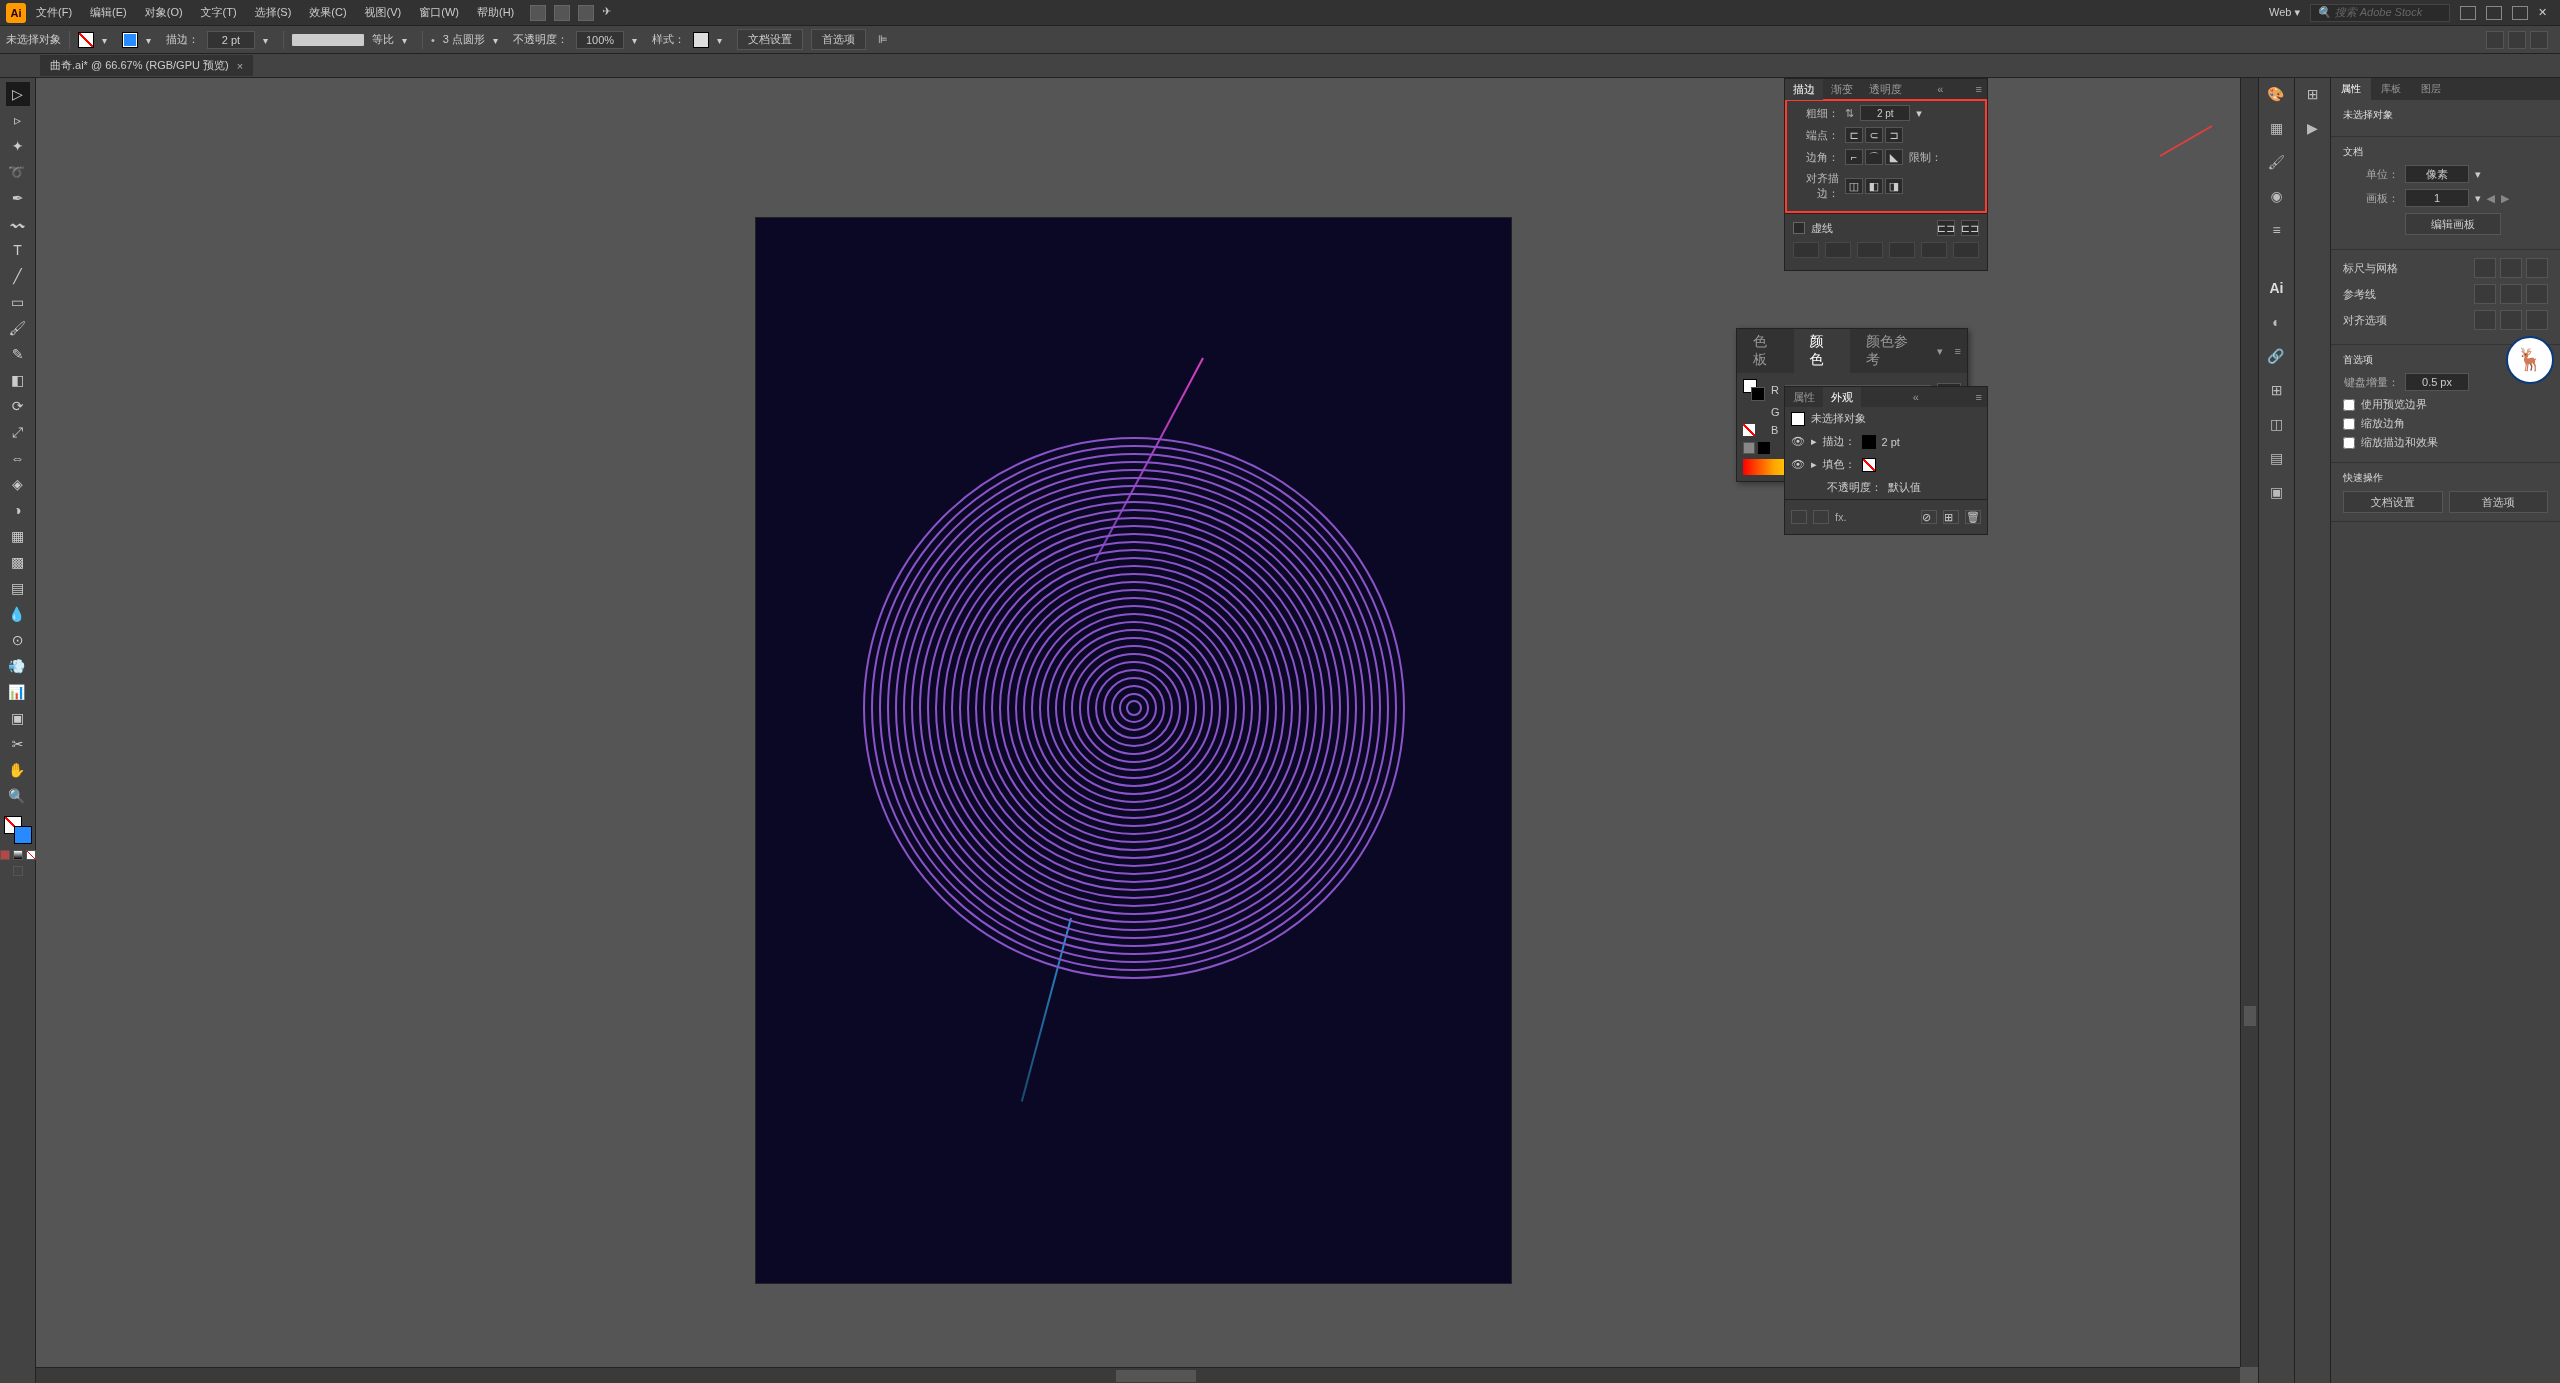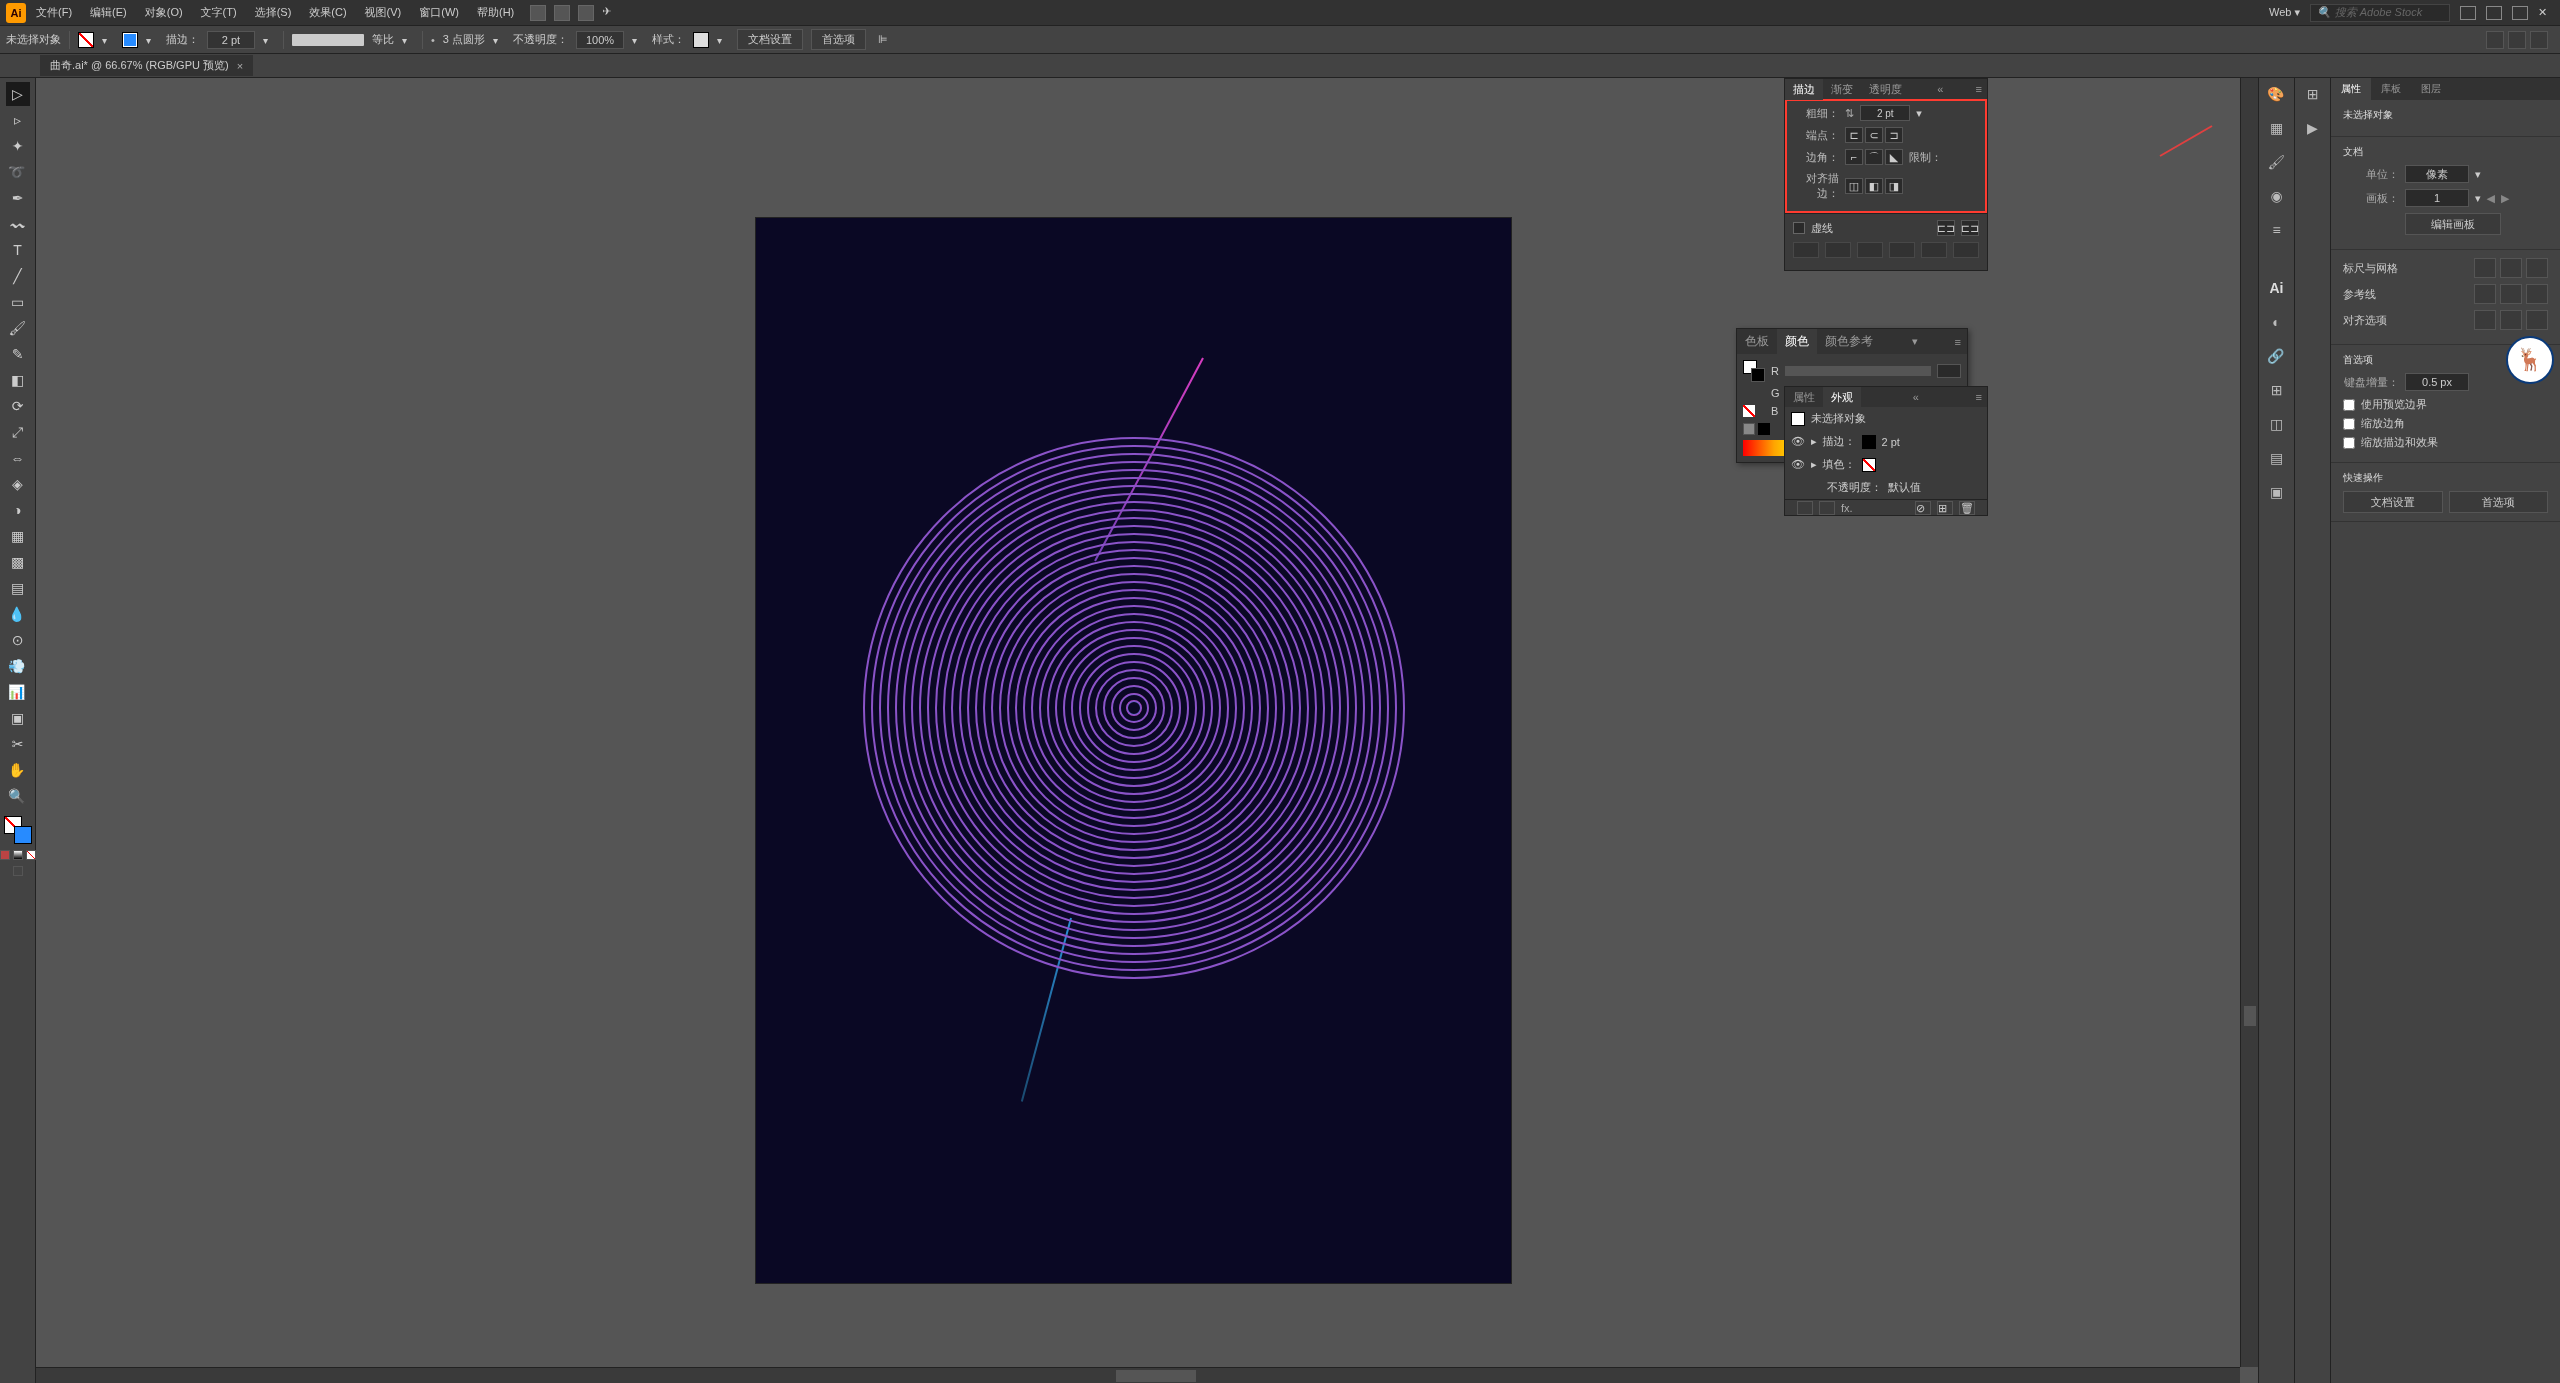--- a/index.html
+++ b/index.html
@@ -57,21 +57,21 @@
 .diag-line1 { position:absolute; left:446px; top:140px; width:2px; height:230px; background: linear-gradient(180deg, #d63cc0, #7340b8); transform: rotate(28deg); transform-origin: top;}
 .diag-line2 { position:absolute; left:314px; top:700px; width:2px; height:190px; background: linear-gradient(180deg, #2a8fd6, #1a4a70); transform: rotate(15deg); transform-origin: top;}
 .scrollbar-bottom { position:absolute; bottom:0; left:0; right:18px; height:16px; background:#3a3a3a; border-top:1px solid #222; display:flex; align-items:center;}
 .scrollbar-bottom .thumb { position:absolute; left:49%; width:80px; height:12px; background:#555;}
 .scrollbar-right { position:absolute; right:0; top:0; bottom:16px; width:18px; background:#3a3a3a; border-left:1px solid #222;}
 .scrollbar-right .thumb { position:absolute; top:72%; width:12px; left:3px; height:20px; background:#555;}
 
 
 .float-panel { position: absolute; left: 1700px; top: 250px; width: 232px; background: #3b3b3b; border: 1px solid #222; box-shadow: 2px 2px 6px rgba(0,0,0,.4);}
 .float-panel .tabs { display:flex; background:#323232; align-items:center;}
-.float-panel .tab { padding:4px 8px; color:#999; font-size:12px;}
+.float-panel .tab { padding:4px 16px; color:#999; font-size:14px;}
 .float-panel .tab.active { background:#3b3b3b; color:#fff;}
 .float-panel .tabs .mini { margin-left:auto; padding:0 6px; color:#999;}
 .float-panel .body { padding:6px; }
 .float-panel .row { display:flex; align-items:center; gap:6px; margin-bottom:4px;}
 .float-panel .slider { flex:1; height:10px; background:#555;}
 .float-panel .val { width:24px; height:14px; background:#2a2a2a; border:1px solid #555; font-size:9px; display:flex; align-items:center; justify-content:center;}
 .float-panel .col-swatch-pair { width:22px; height:22px; position:relative;}
 .float-panel .col-swatch-pair .a { position:absolute; top:0; left:0; width:14px; height:14px; background:#fff; border:1px solid #000;}
 .float-panel .col-swatch-pair .b { position:absolute; bottom:0; right:0; width:14px; height:14px; background:#000; border:1px solid #555;}
 .float-panel .mini-row { display:flex; gap:4px; align-items:center;}
@@ -105,21 +105,21 @@
 .red-highlight { box-shadow: 0 0 0 2px #ff3b30 inset; }
 
 
 .appearance-group { position:absolute; right:270px; top: 308px; width:204px;}
 .appearance-group .list-row { display:flex; align-items:center; gap:6px; padding:4px 6px;}
 .appearance-group .eye { width:14px; text-align:center;}
 .appearance-group .sw { width:14px; height:14px; border:1px solid #000;}
 .appearance-group .sw.white { background:#fff;}
 .appearance-group .sw.none { background: linear-gradient(45deg, #fff 45%, red 45%, red 55%, #fff 55%);}
 .appearance-group .sw.black { background:#000;}
-.appearance-group .foot { height:16px; border-top:1px solid #222; display:flex; align-items:center; gap:6px; padding:0 12px;}
+.appearance-group .foot { height:35px; border-top:1px solid #222; display:flex; align-items:center; gap:6px; padding:0 6px;}
 .appearance-group .foot .fic { width:16px; height:14px; border:1px solid #555;}
 
 
 .props { flex:1; display:flex; flex-direction:column; padding:0 0 0 0;}
 .props .tabs { display:flex; background:#323232; height:22px; align-items:center;}
 .props .tab { padding:4px 10px; color:#999; font-size:10px;}
 .props .tab.active { background:#434343; color:#fff;}
 .props .section { padding:8px 12px; border-bottom:1px solid #333;}
 .props .section-title { color:#ddd; margin-bottom:6px; font-size:10px;}
 .props .srow { display:flex; align-items:center; gap:6px; margin-bottom:6px; font-size:10px;}

